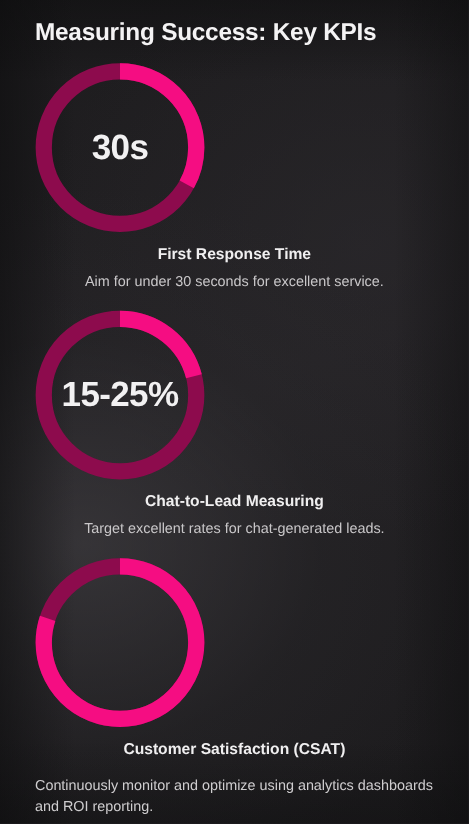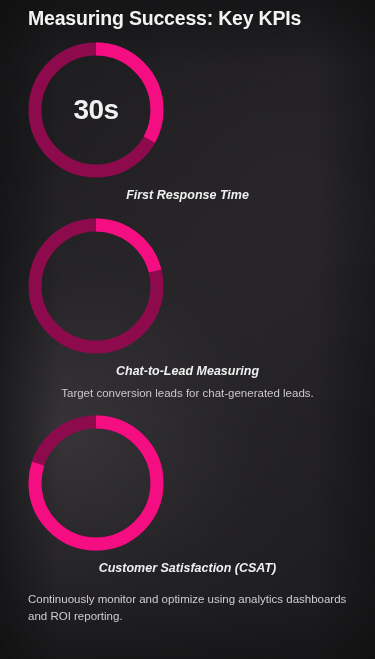--- a/index.html
+++ b/index.html
@@ -40,21 +40,21 @@
 
   #content {
     position: relative;
     z-index: 2;
     padding: 0 28px;
     box-sizing: border-box;
   }
 
   .deck-title {
     margin: 0;
-    padding-top: 6px;
+    padding-top: 14px;
     font-size: 19.5px;
     font-weight: bold;
     letter-spacing: -0.2px;
     color: #f4f3f4;
     line-height: 1.25;
   }
 
   .kpi-list {
     margin-top: 12px;
   }
@@ -93,21 +93,20 @@
     line-height: 1;
   }
 
   .kpi-label {
     margin-top: 9px;
     font-size: 12.5px;
     font-weight: bold;
     color: #f0eff0;
     text-align: center;
     line-height: 1.3;
-    font-style: italic;
   }
 
   .kpi-desc {
     margin-top: 7px;
     font-size: 11.5px;
     font-weight: normal;
     color: #c9c7c9;
     text-align: center;
     line-height: 1.35;
   }
@@ -132,31 +131,33 @@
 
       <div class="kpi-item">
         <div class="gauge">
           <svg viewBox="0 0 136 136">
             <circle class="gauge-track" cx="68" cy="68" r="61" fill="none" stroke-width="13" stroke="#8d0b4d"></circle>
             <circle class="gauge-fill" cx="68" cy="68" r="61" fill="none" stroke-width="13" stroke-linecap="butt" stroke="#f50d82" stroke-dasharray="126.48052023352507 383.27430373795477"></circle>
           </svg>
           <span class="gauge-value">30s</span>
         </div>
         <div class="kpi-label">First Response Time</div>
+        <div class="kpi-desc">Aim for under 30 seconds for excellent service.</div>
       </div>
 
       <div class="kpi-item">
         <div class="gauge">
           <svg viewBox="0 0 136 136">
             <circle class="gauge-track" cx="68" cy="68" r="61" fill="none" stroke-width="13" stroke="#8d0b4d"></circle>
             <circle class="gauge-fill" cx="68" cy="68" r="61" fill="none" stroke-width="13" stroke-linecap="butt" stroke="#f50d82" stroke-dasharray="80.4876037849705 383.27430373795477"></circle>
           </svg>
+          <span class="gauge-value">15-25%</span>
         </div>
         <div class="kpi-label">Chat-to-Lead Measuring</div>
-        <div class="kpi-desc">Target conversion leads for chat-generated leads.</div>
+        <div class="kpi-desc">Target excellent rates for chat-generated leads.</div>
       </div>
 
       <div class="kpi-item">
         <div class="gauge">
           <svg viewBox="0 0 136 136">
             <circle class="gauge-track" cx="68" cy="68" r="61" fill="none" stroke-width="13" stroke="#8d0b4d"></circle>
             <circle class="gauge-fill" cx="68" cy="68" r="61" fill="none" stroke-width="13" stroke-linecap="butt" stroke="#f50d82" stroke-dasharray="306.61944299036384 383.27430373795477"></circle>
           </svg>
         </div>
         <div class="kpi-label">Customer Satisfaction (CSAT)</div>

